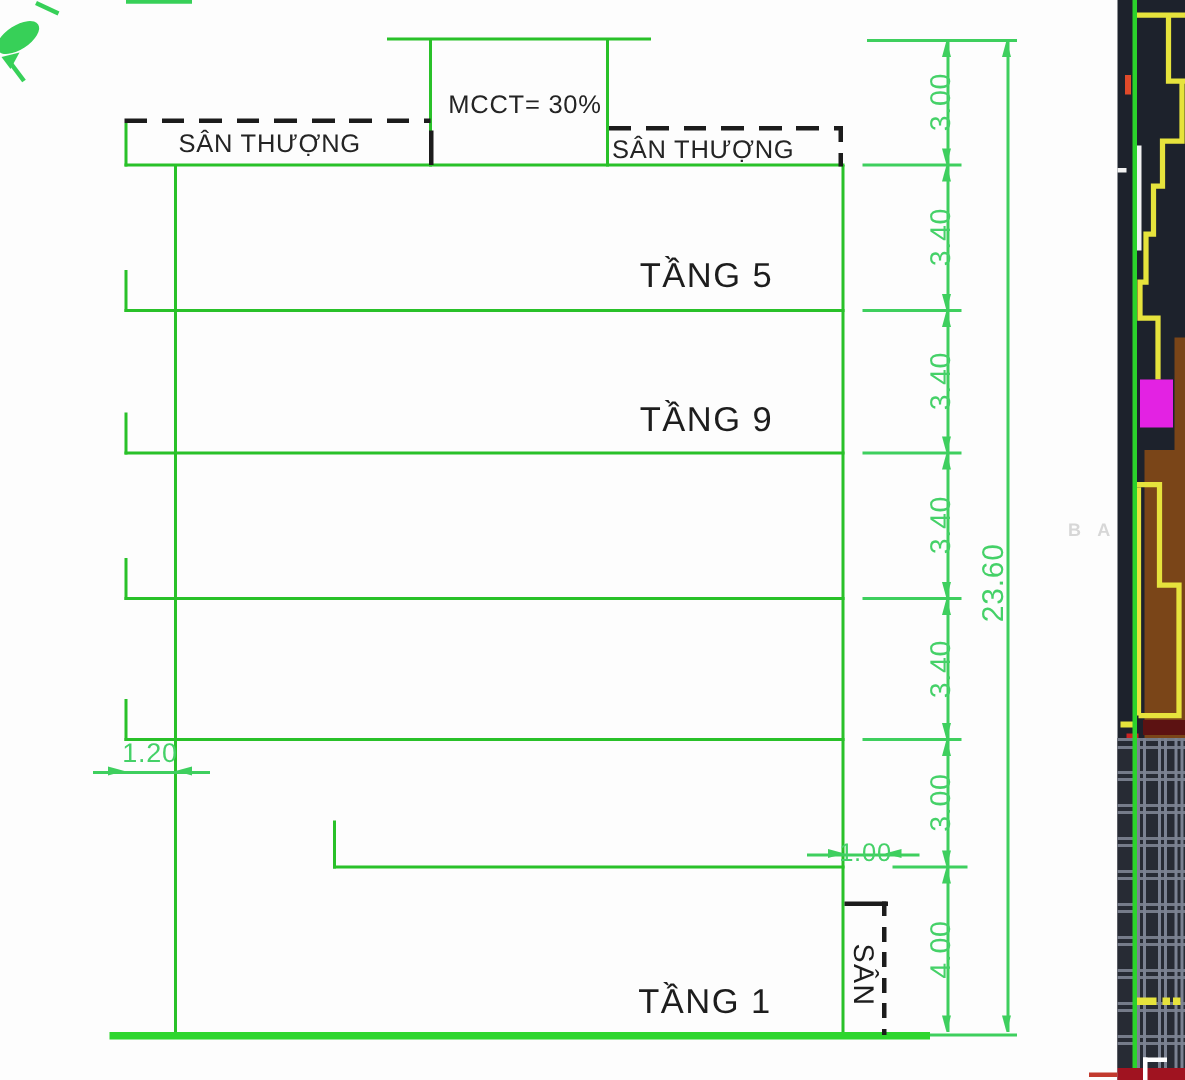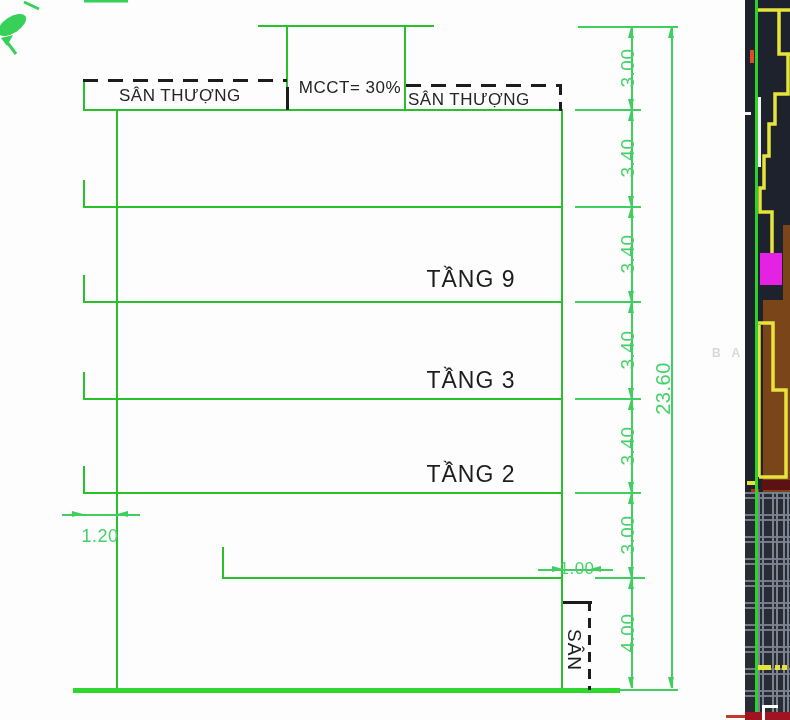--- a/index.html
+++ b/index.html
@@ -65,26 +65,26 @@
   <div class="gd" style="left:620px;top:689px;width:58px;height:2px"></div>
 
   <div class="dashH" style="left:83px;top:79px;width:204px"></div>
   <div class="dashH" style="left:406px;top:84px;width:156px"></div>
   <div class="dashV" style="left:559px;top:85px;height:26px"></div>
   <div class="bk" style="left:286px;top:87px;width:3px;height:23px"></div>
   <div class="bk" style="left:563px;top:601px;width:29px;height:3px"></div>
   <div class="dashV" style="left:588px;top:601px;height:89px"></div>
 
   <div class="lbl-sm" style="left:119px;top:86px;width:120px">SÂN THƯỢNG</div>
-  <div class="lbl-sm" style="left:290px;top:78px;width:120px">MCCT= 30%</div>
+  <div class="lbl-sm" style="left:290px;top:60px;width:120px">MCCT= 30%</div>
   <div class="lbl-sm" style="left:408px;top:90px;width:120px">SÂN THƯỢNG</div>
 
+  <div class="lbl" style="left:411px;top:170px;width:120px">TẦNG 5</div>
   <div class="lbl" style="left:411px;top:266px;width:120px">TẦNG 9</div>
-  <div class="lbl" style="left:411px;top:367px;width:120px">TẦNG 3</div>
-  <div class="lbl" style="left:411px;top:461px;width:120px">TẦNG 2</div>
+  <div class="lbl" style="left:410px;top:654px;width:120px">TẦNG 1</div>
   <div class="lbl rotcw" style="left:544px;top:639px;width:60px;font-size:19px">SÂN</div>
 
   <div class="watermark" style="left:712px;top:346px">B A U</div>
 
   <div class="gd" style="left:578px;top:26px;width:100px;height:2px"></div>
   <div class="gd" style="left:575px;top:109px;width:66px;height:2px"></div>
   <div class="gd" style="left:575px;top:206px;width:66px;height:2px"></div>
   <div class="gd" style="left:575px;top:301px;width:66px;height:2px"></div>
   <div class="gd" style="left:575px;top:398px;width:66px;height:2px"></div>
   <div class="gd" style="left:575px;top:492px;width:66px;height:2px"></div>
@@ -116,21 +116,21 @@
   <div class="dimtxt rotccw" style="left:588px;top:243px;width:80px">3.40</div>
   <div class="dimtxt rotccw" style="left:588px;top:339px;width:80px">3.40</div>
   <div class="dimtxt rotccw" style="left:588px;top:435px;width:80px">3.40</div>
   <div class="dimtxt rotccw" style="left:588px;top:524px;width:80px">3.00</div>
   <div class="dimtxt rotccw" style="left:588px;top:622px;width:80px">4.00</div>
   <div class="dimtxt rotccw" style="left:618px;top:377px;width:90px;font-size:20px">23.60</div>
 
   <div class="gd" style="left:62px;top:514px;width:78px;height:2px"></div>
   <div class="arr-right" style="left:72px;top:511px"></div>
   <div class="arr-left" style="left:117px;top:511px"></div>
-  <div class="dimtxt" style="left:70px;top:526px;width:60px;font-size:18px">1.20</div>
+  <div class="dimtxt" style="left:70px;top:492px;width:60px;font-size:18px">1.20</div>
 
   <div class="gd" style="left:538px;top:569px;width:75px;height:2px"></div>
   <div class="arr-right" style="left:552px;top:566px"></div>
   <div class="arr-left" style="left:590px;top:566px"></div>
   <div class="dimtxt" style="left:547px;top:559px;width:60px;font-size:17px">1.00</div>
 
   <div id="strip">
 
     <div class="abs" style="left:38px;top:225px;width:7px;height:78px;background:#7a4518"></div>
     <div class="abs" style="left:18px;top:300px;width:27px;height:192px;background:#7a4518"></div>

